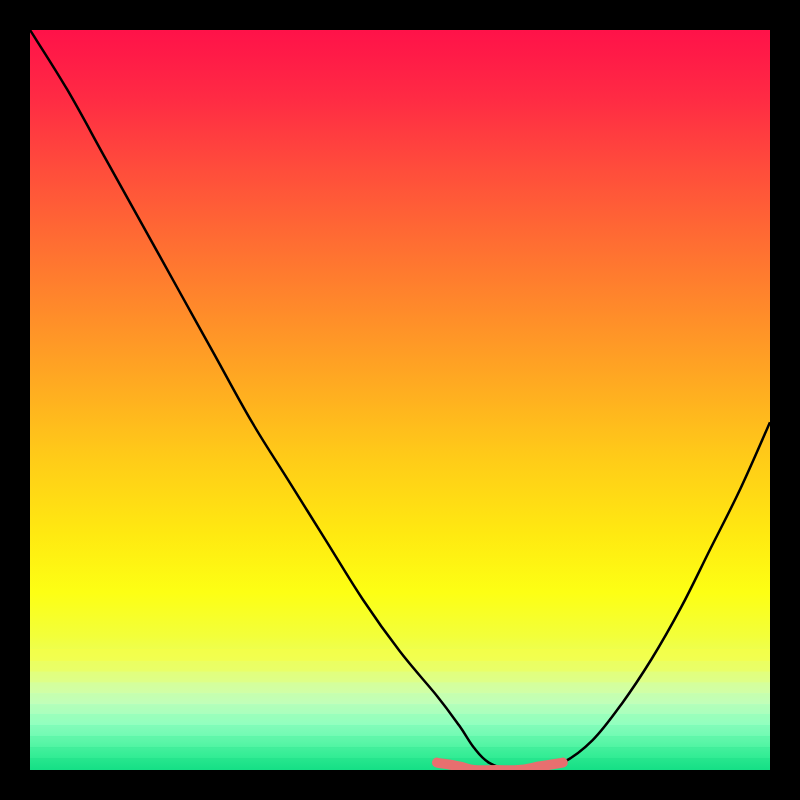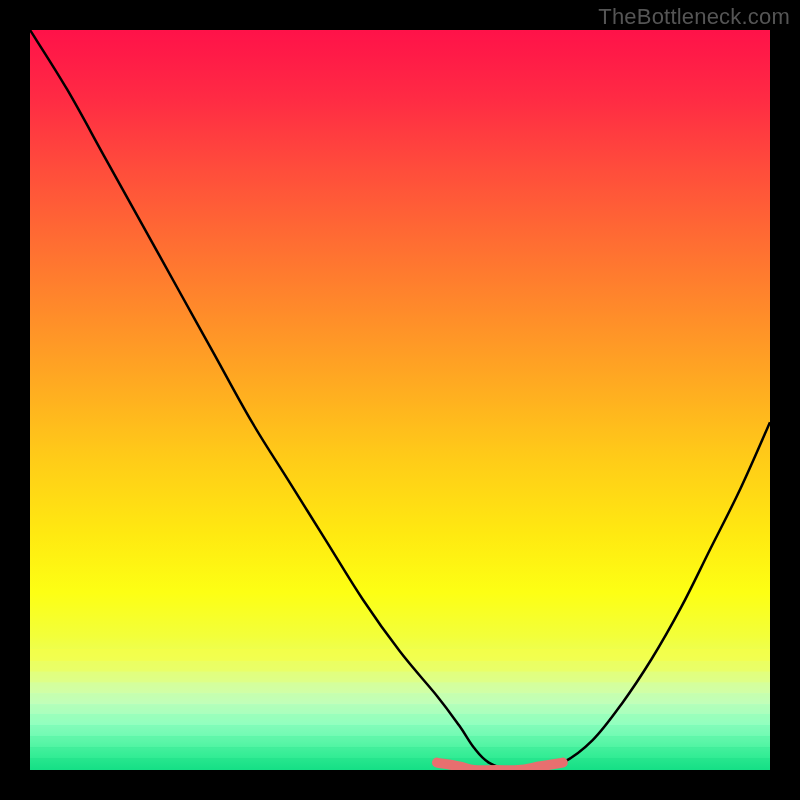--- a/index.html
+++ b/index.html
@@ -77,21 +77,20 @@
     width: 100%;
     height: 100%;
     z-index: 20;
   }
 </style>
 </head>
 <body>
 
 <div class="frame">
 
-  <div class="watermark">TheBottleneck.com</div>
 
   <div class="plot-area">
 
     <div class="gradient"></div>
 
     <div class="bands" id="bands">
         <div class="band" style="bottom: 0px; height: 11.9091px; background: rgb(20, 218, 130); opacity: 0.5;"></div>
         <div class="band" style="bottom: 10.9091px; height: 11.9091px; background: rgb(39, 228, 141); opacity: 0.5;"></div>
         <div class="band" style="bottom: 21.8182px; height: 11.9091px; background: rgb(63, 238, 154); opacity: 0.5;"></div>
         <div class="band" style="bottom: 32.7273px; height: 11.9091px; background: rgb(92, 247, 170); opacity: 0.5;"></div>

